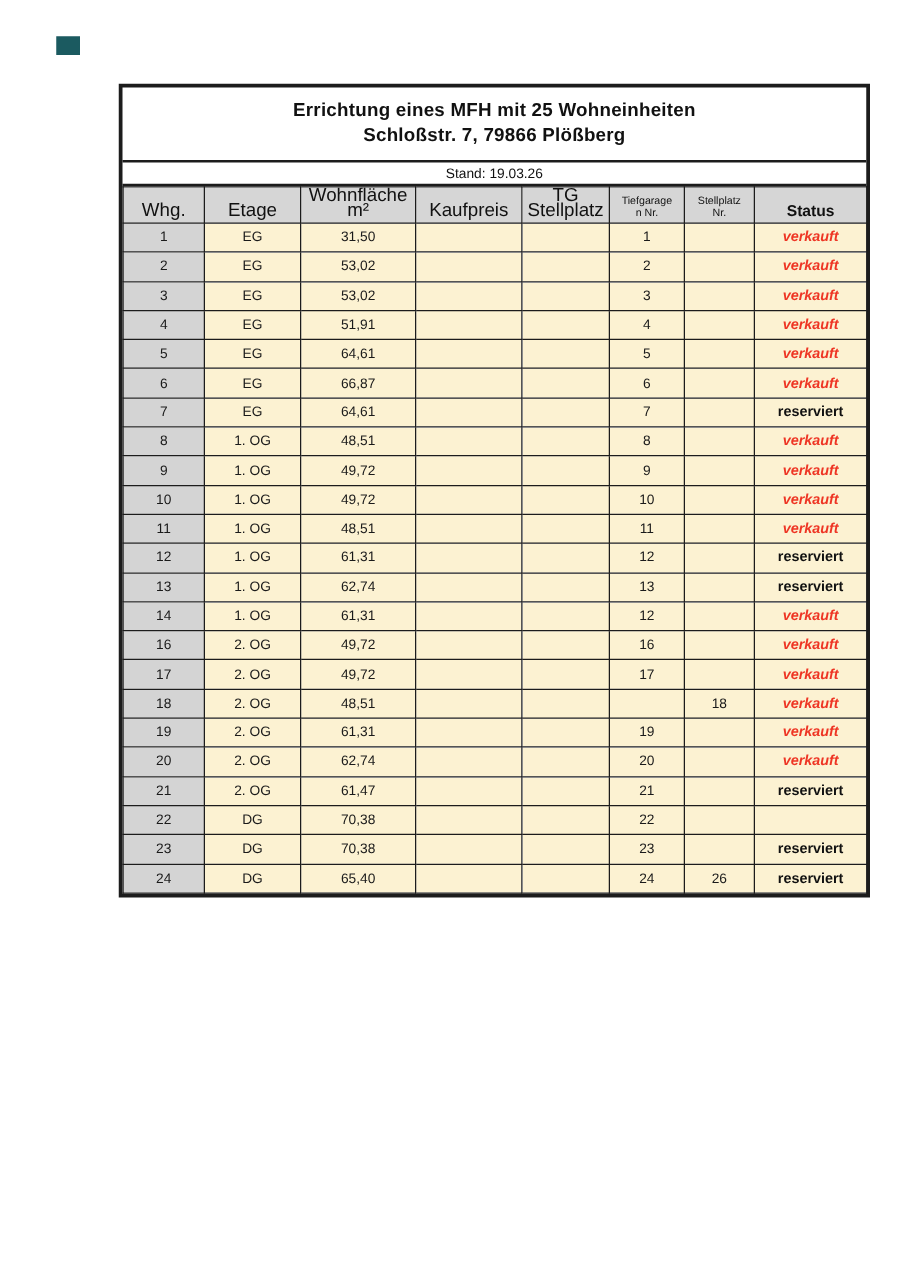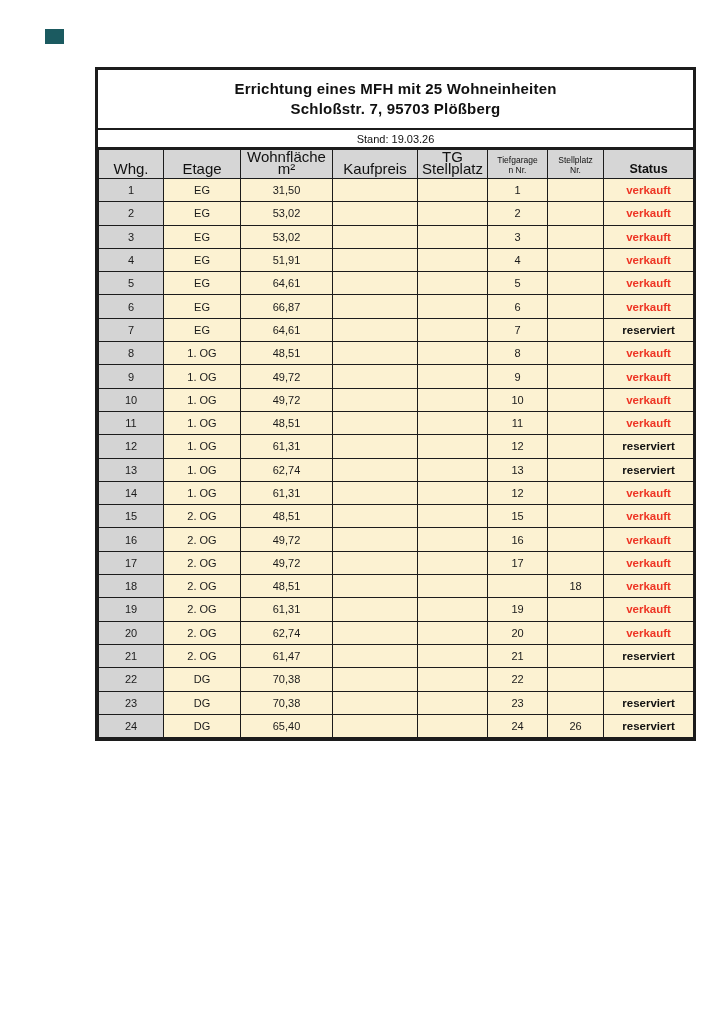--- a/index.html
+++ b/index.html
@@ -92,35 +92,35 @@
     font-size: 11px;
     color: #1a1a1a;
   }
   table.units td.cell-whg {
     background: var(--cell-gray, #d4d4d4);
   }
   table.units td.cell-status {
     font-weight: bold;
     font-size: 11.5px;
   }
-  table.units td.status-verkauft  { color: var(--status-sold-red, #ee3524); }
+  table.units td.status-verkauft  { color: var(--status-sold-red, #ee3524); font-style: italic; }
   table.units td.status-reserviert { color: var(--status-reserved-black, #111111); }
 </style>
 </head>
 <body>
 
 <div class="page">
 
   <div class="corner-mark"></div>
 
   <div class="doc-frame">
 
     <div class="title-block">
       <div class="title-line">Errichtung eines MFH mit 25 Wohneinheiten</div>
-      <div class="title-line">Schloßstr. 7, 95703 Plößberg</div>
+      <div class="title-line">Schloßstr. 7, 79866 Plößberg</div>
     </div>
 
     <div class="stand-row">Stand: 19.03.26</div>
 
     <table class="units">
       <colgroup>
         <col style="width:65px">
         <col style="width:77px">
         <col style="width:92px">
         <col style="width:85px">
@@ -291,30 +291,20 @@
     <td class="cell-whg">14</td>
     <td class="cell-etage">1. OG</td>
     <td class="cell-flaeche">61,31</td>
     <td class="cell-kaufpreis"></td>
     <td class="cell-tg"></td>
     <td class="cell-tgnr">12</td>
     <td class="cell-spnr"></td>
     <td class="cell-status status-verkauft">verkauft</td>
   </tr>
 
-  <tr>
-    <td class="cell-whg">15</td>
-    <td class="cell-etage">2. OG</td>
-    <td class="cell-flaeche">48,51</td>
-    <td class="cell-kaufpreis"></td>
-    <td class="cell-tg"></td>
-    <td class="cell-tgnr">15</td>
-    <td class="cell-spnr"></td>
-    <td class="cell-status status-verkauft">verkauft</td>
-  </tr>
 
   <tr>
     <td class="cell-whg">16</td>
     <td class="cell-etage">2. OG</td>
     <td class="cell-flaeche">49,72</td>
     <td class="cell-kaufpreis"></td>
     <td class="cell-tg"></td>
     <td class="cell-tgnr">16</td>
     <td class="cell-spnr"></td>
     <td class="cell-status status-verkauft">verkauft</td>

